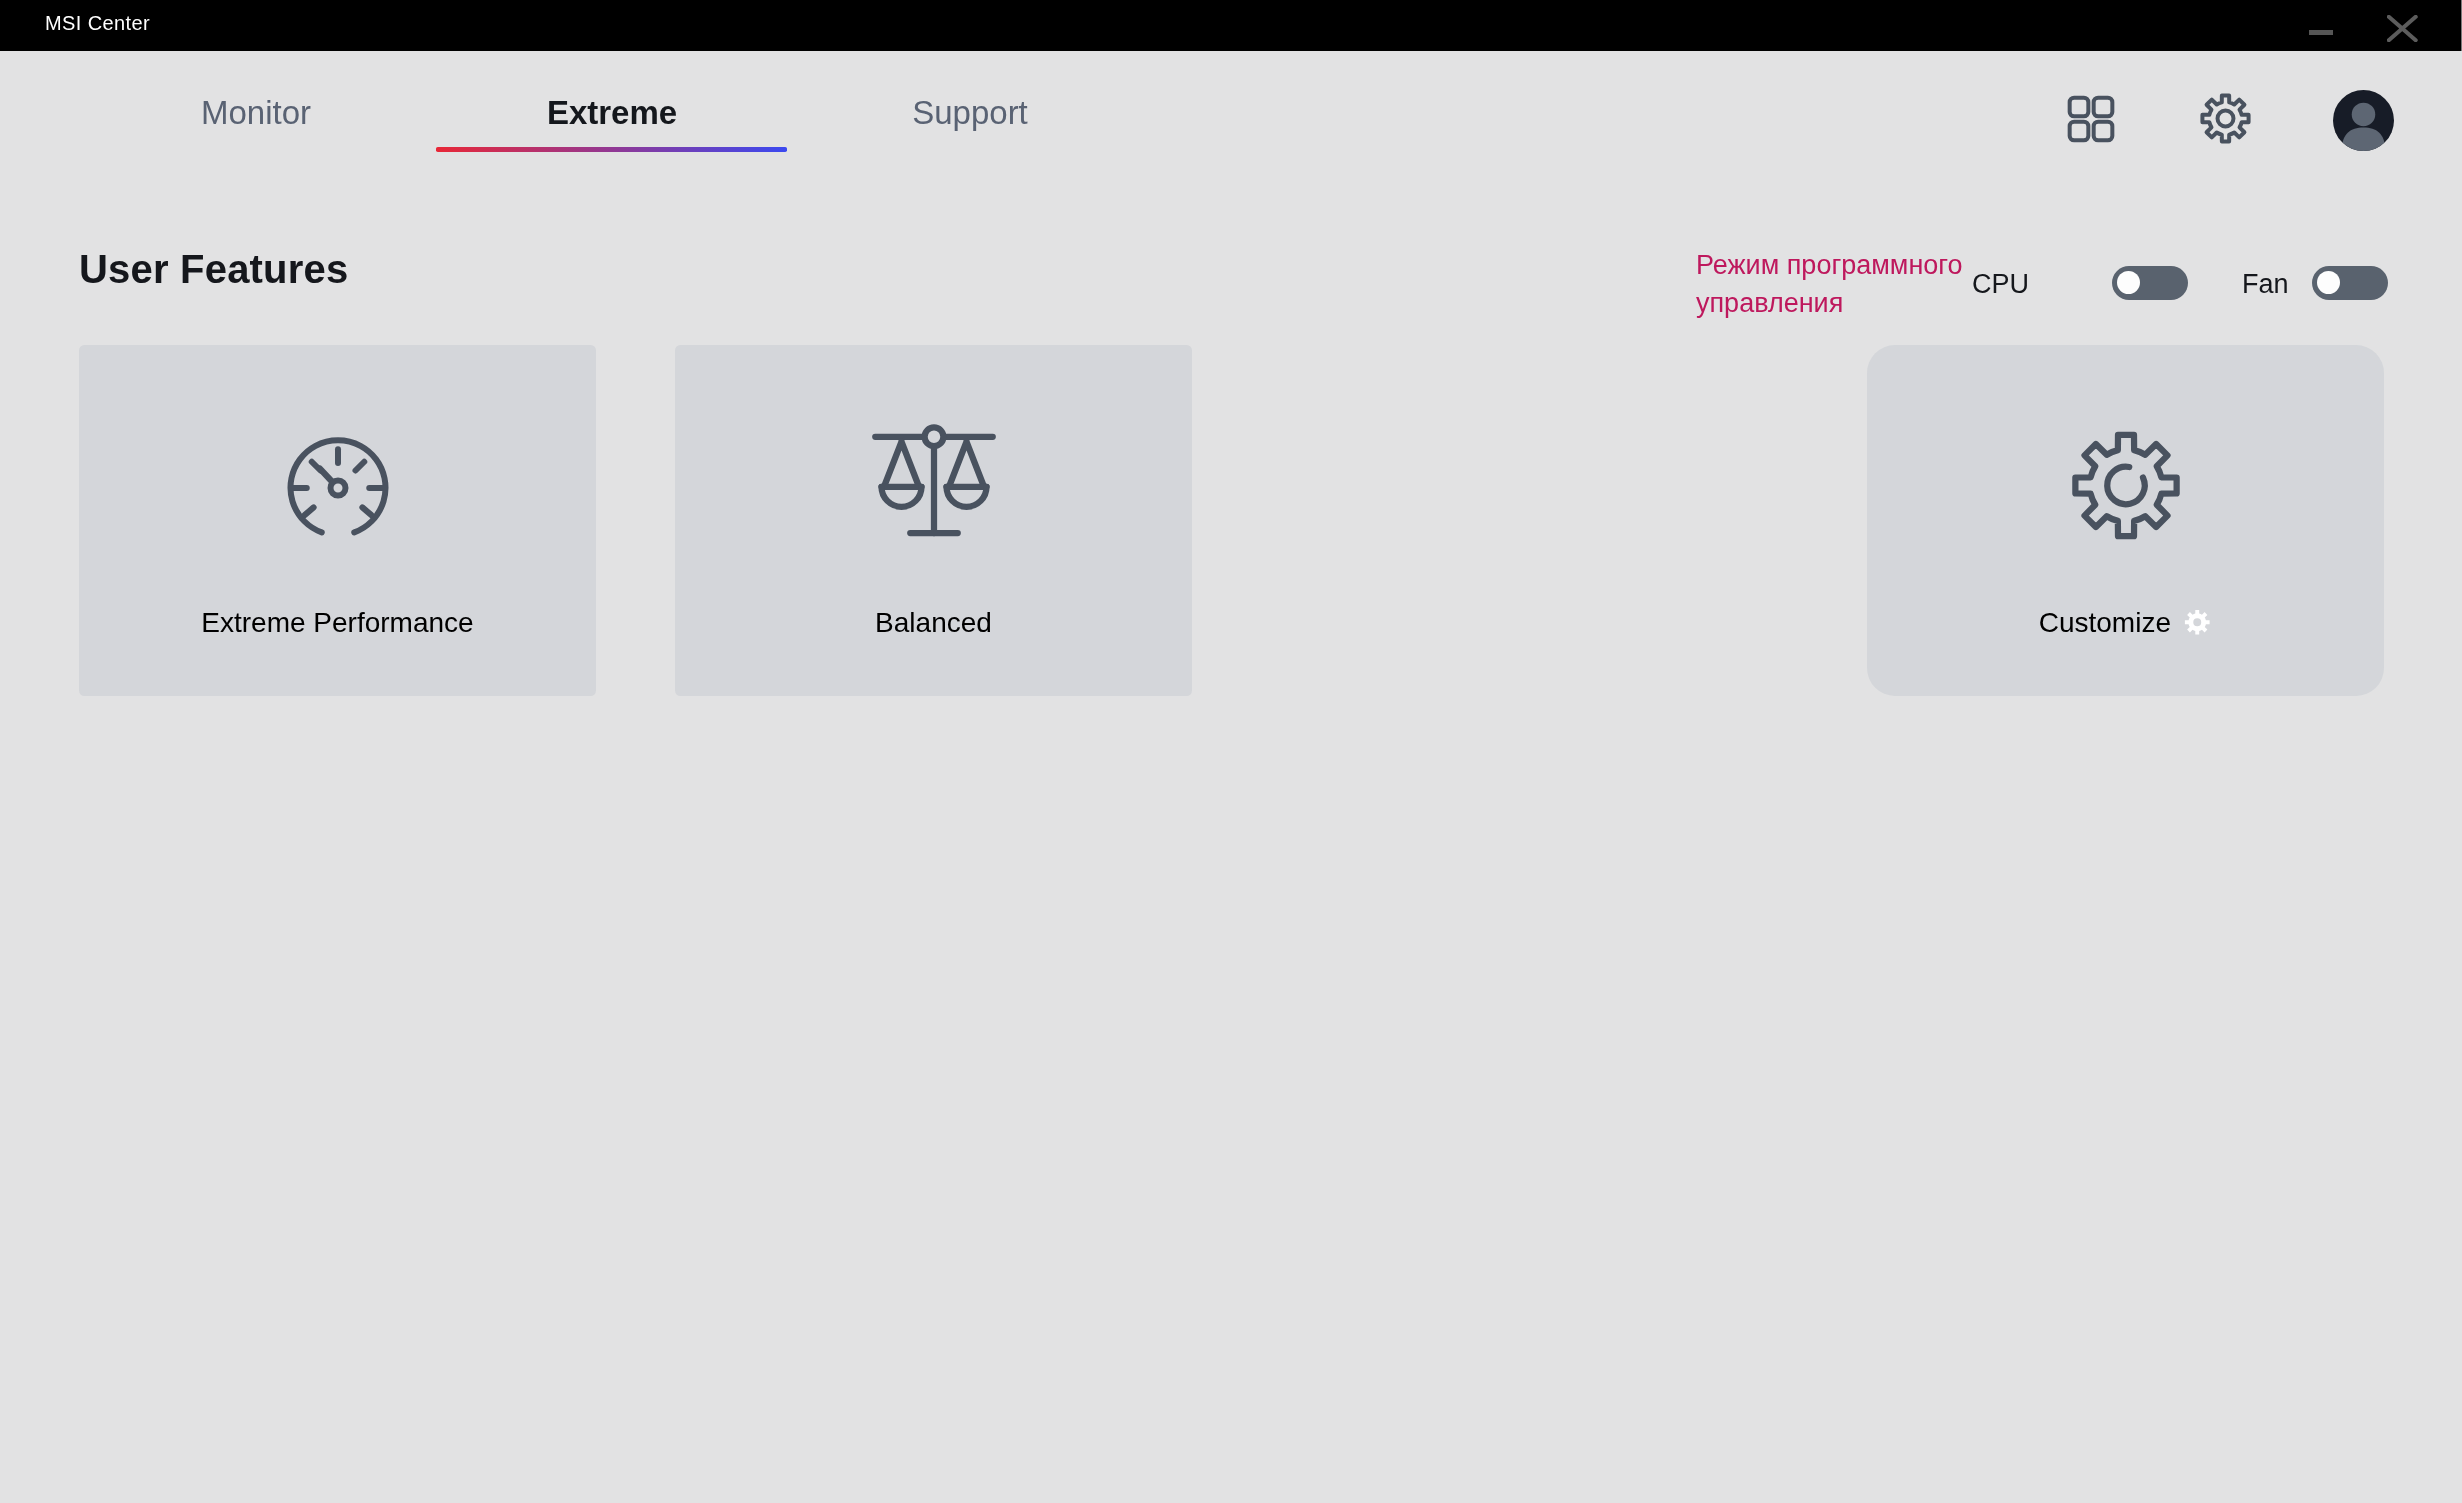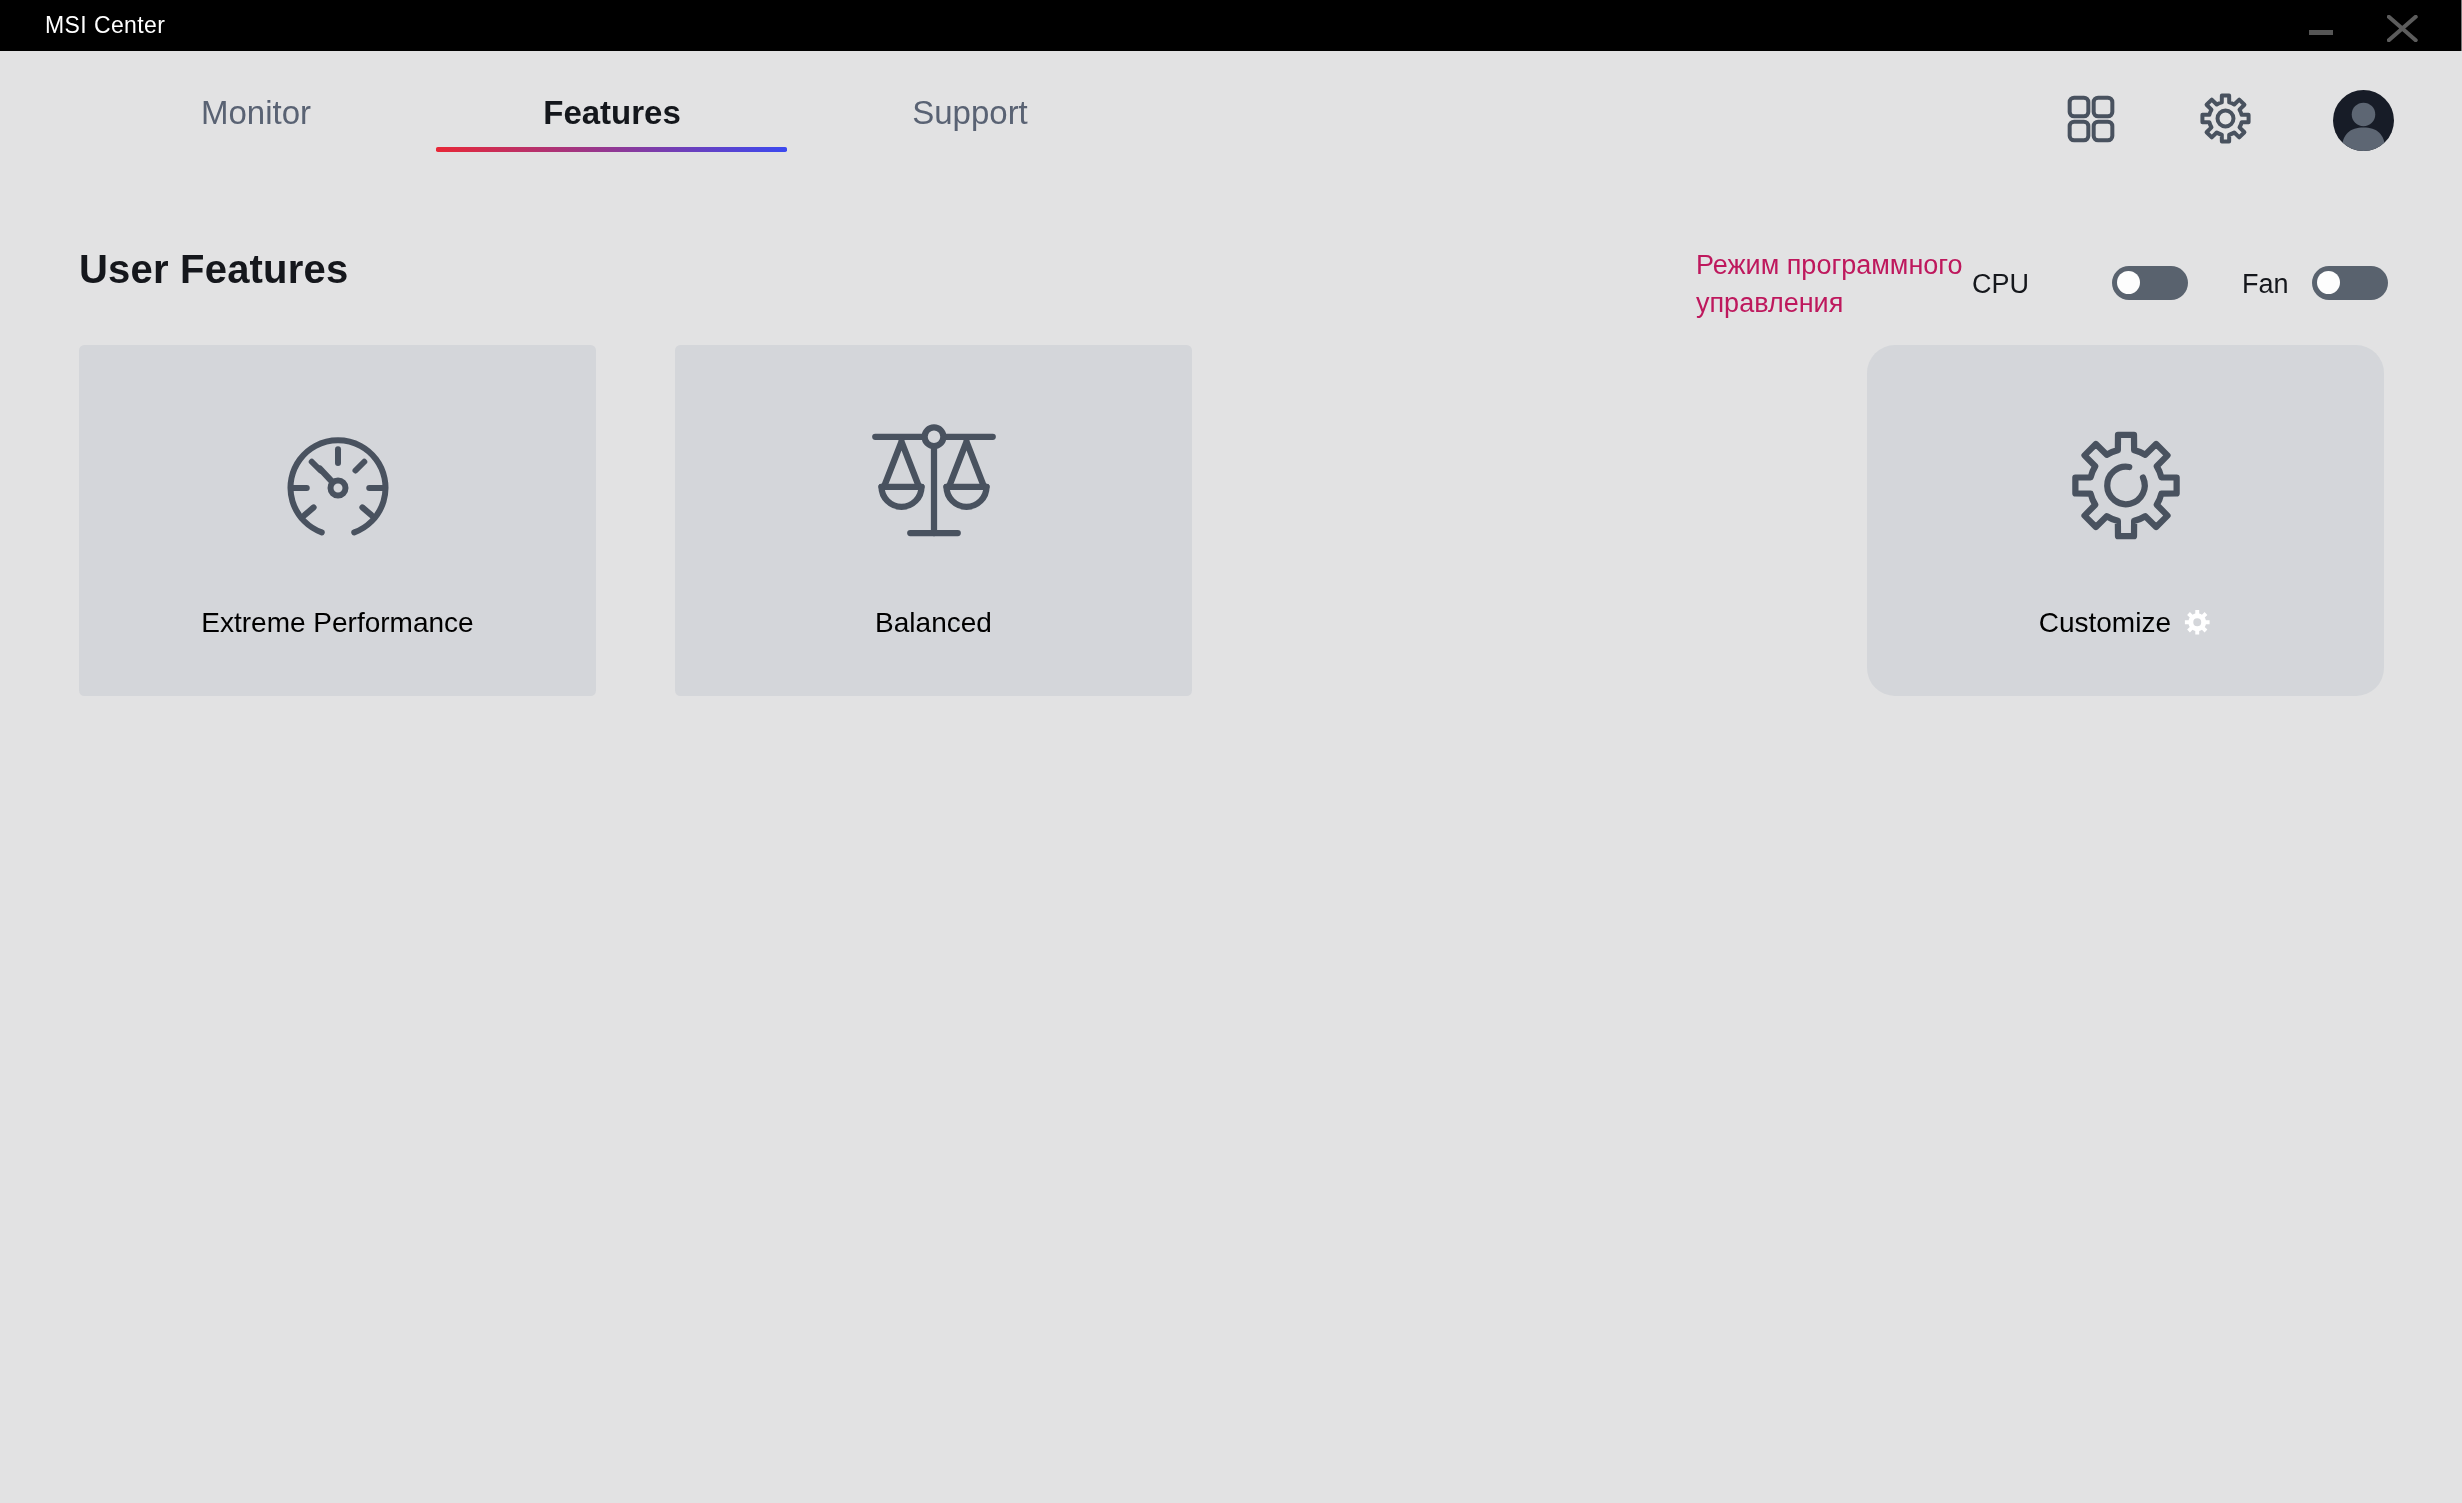--- a/index.html
+++ b/index.html
@@ -9,21 +9,21 @@
     background:var(--page-bg, #e2e2e3);
     font-family:"Liberation Sans", sans-serif;
   }
   
   .titlebar {
     position:absolute; left:0; top:0; width:2462px; height:51px;
     background:var(--titlebar-bg, #000); border-right:1.8px solid #7a7a7a;
   }
   .titlebar .title {
     position:absolute; left:45px; top:11.6px;
-    color:#fff; font-size:23px; font-weight:400; letter-spacing:0.4px;
+    color:#fff; font-size:20px; font-weight:400; letter-spacing:0.4px;
   }
   .win-btn { position:absolute; top:0; height:51px; width:81px; background:transparent; border:none; cursor:pointer; }
   .btn-min { right:99px; }
   .btn-close { right:18px; }
   .min-dash { position:absolute; left:28px; top:30px; width:24px; height:4.5px; background:#565656; }
   .close-x { position:absolute; left:25px; top:15.2px; }
   
   .tab {
     position:absolute; top:90px; transform:translateX(-50%);
     font-size:33px; color:#596273; background:none; border:none; cursor:pointer;
@@ -89,21 +89,21 @@
       <span class="min-dash"></span>
     </button>
     <button class="win-btn btn-close">
       <svg class="close-x" width="30.5" height="27" viewBox="0 0 34 30">
         <path d="M2 2 L32 28 M32 2 L2 28" stroke="#5c5c5c" stroke-width="4.5" stroke-linecap="round" fill="none"></path>
       </svg>
     </button>
   </div>
 
   <button class="tab" style="left:256px">Monitor</button>
-  <button class="tab active" style="left:612px">Features</button>
+  <button class="tab active" style="left:612px">Extreme</button>
   <button class="tab" style="left:970px">Support</button>
   <div class="tab-underline"></div>
 
   <button class="hdr-icon-btn apps-btn">
     <svg class="stroke-icon" width="48" height="48" viewBox="0 0 54 54" stroke-width="4.5">
       <rect x="3" y="3" width="21" height="21" rx="5"></rect>
       <rect x="30" y="3" width="21" height="21" rx="5"></rect>
       <rect x="3" y="30" width="21" height="21" rx="5"></rect>
       <rect x="30" y="30" width="21" height="21" rx="5"></rect>
     </svg>

